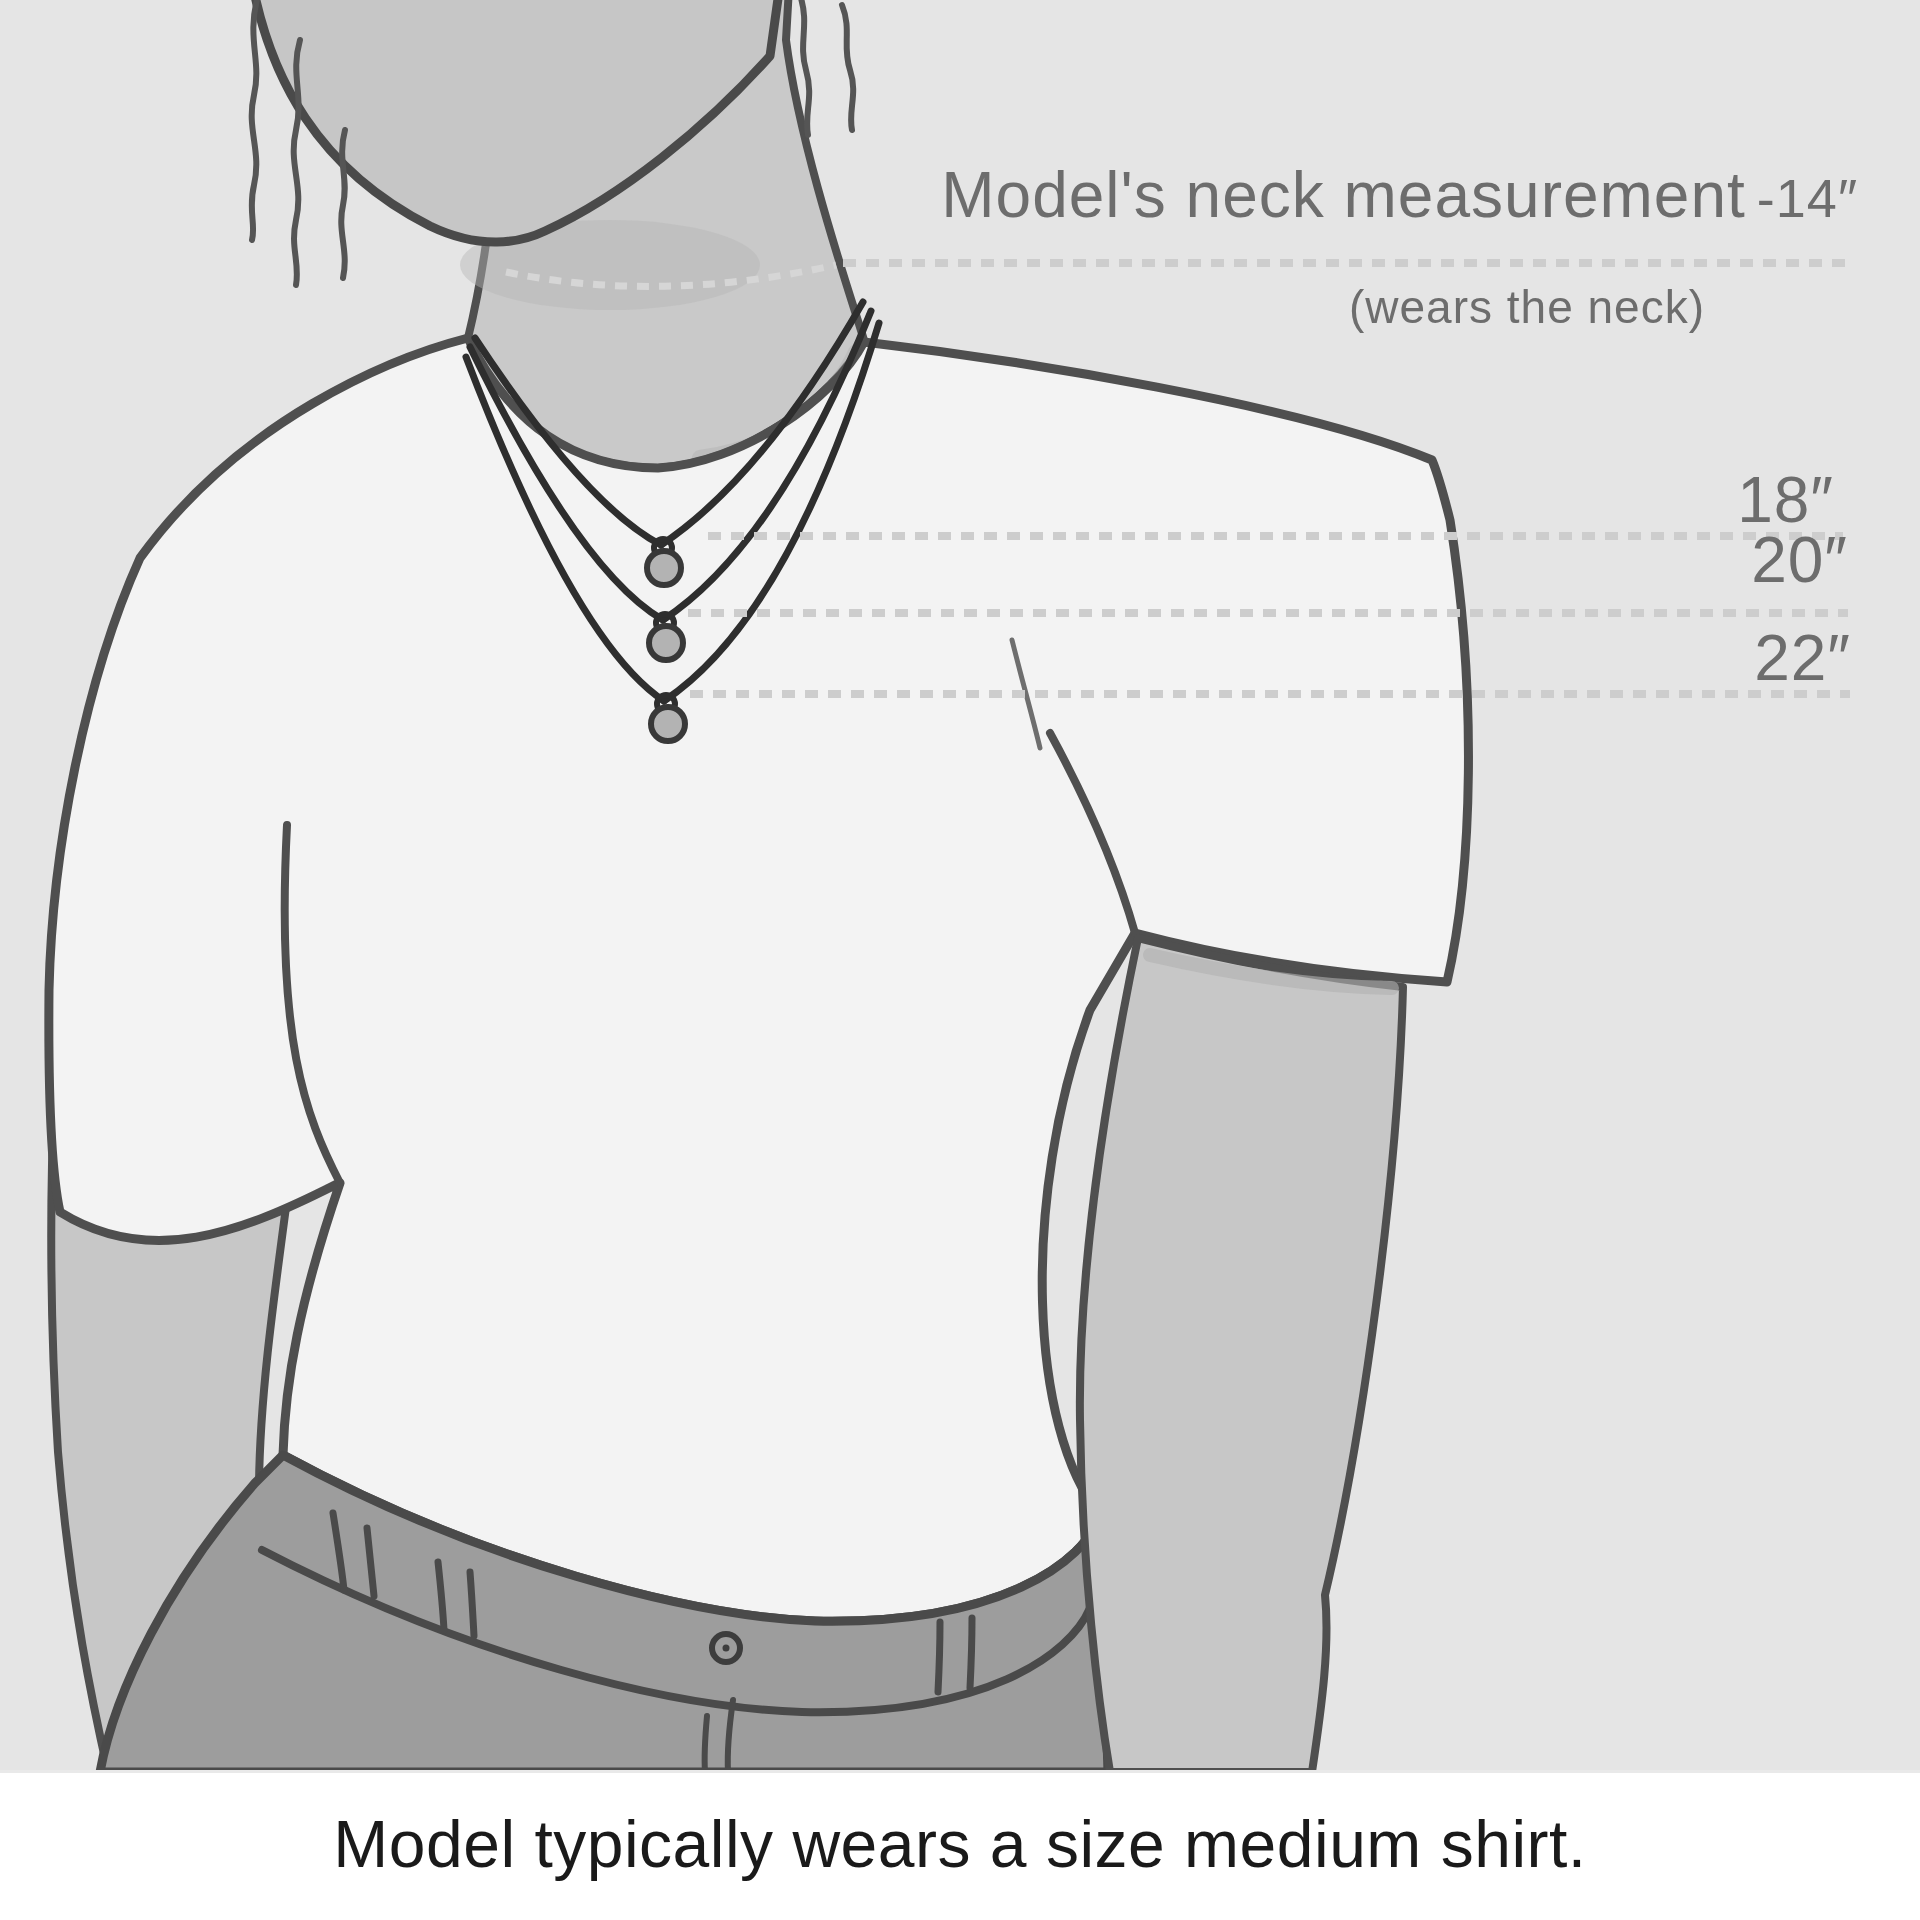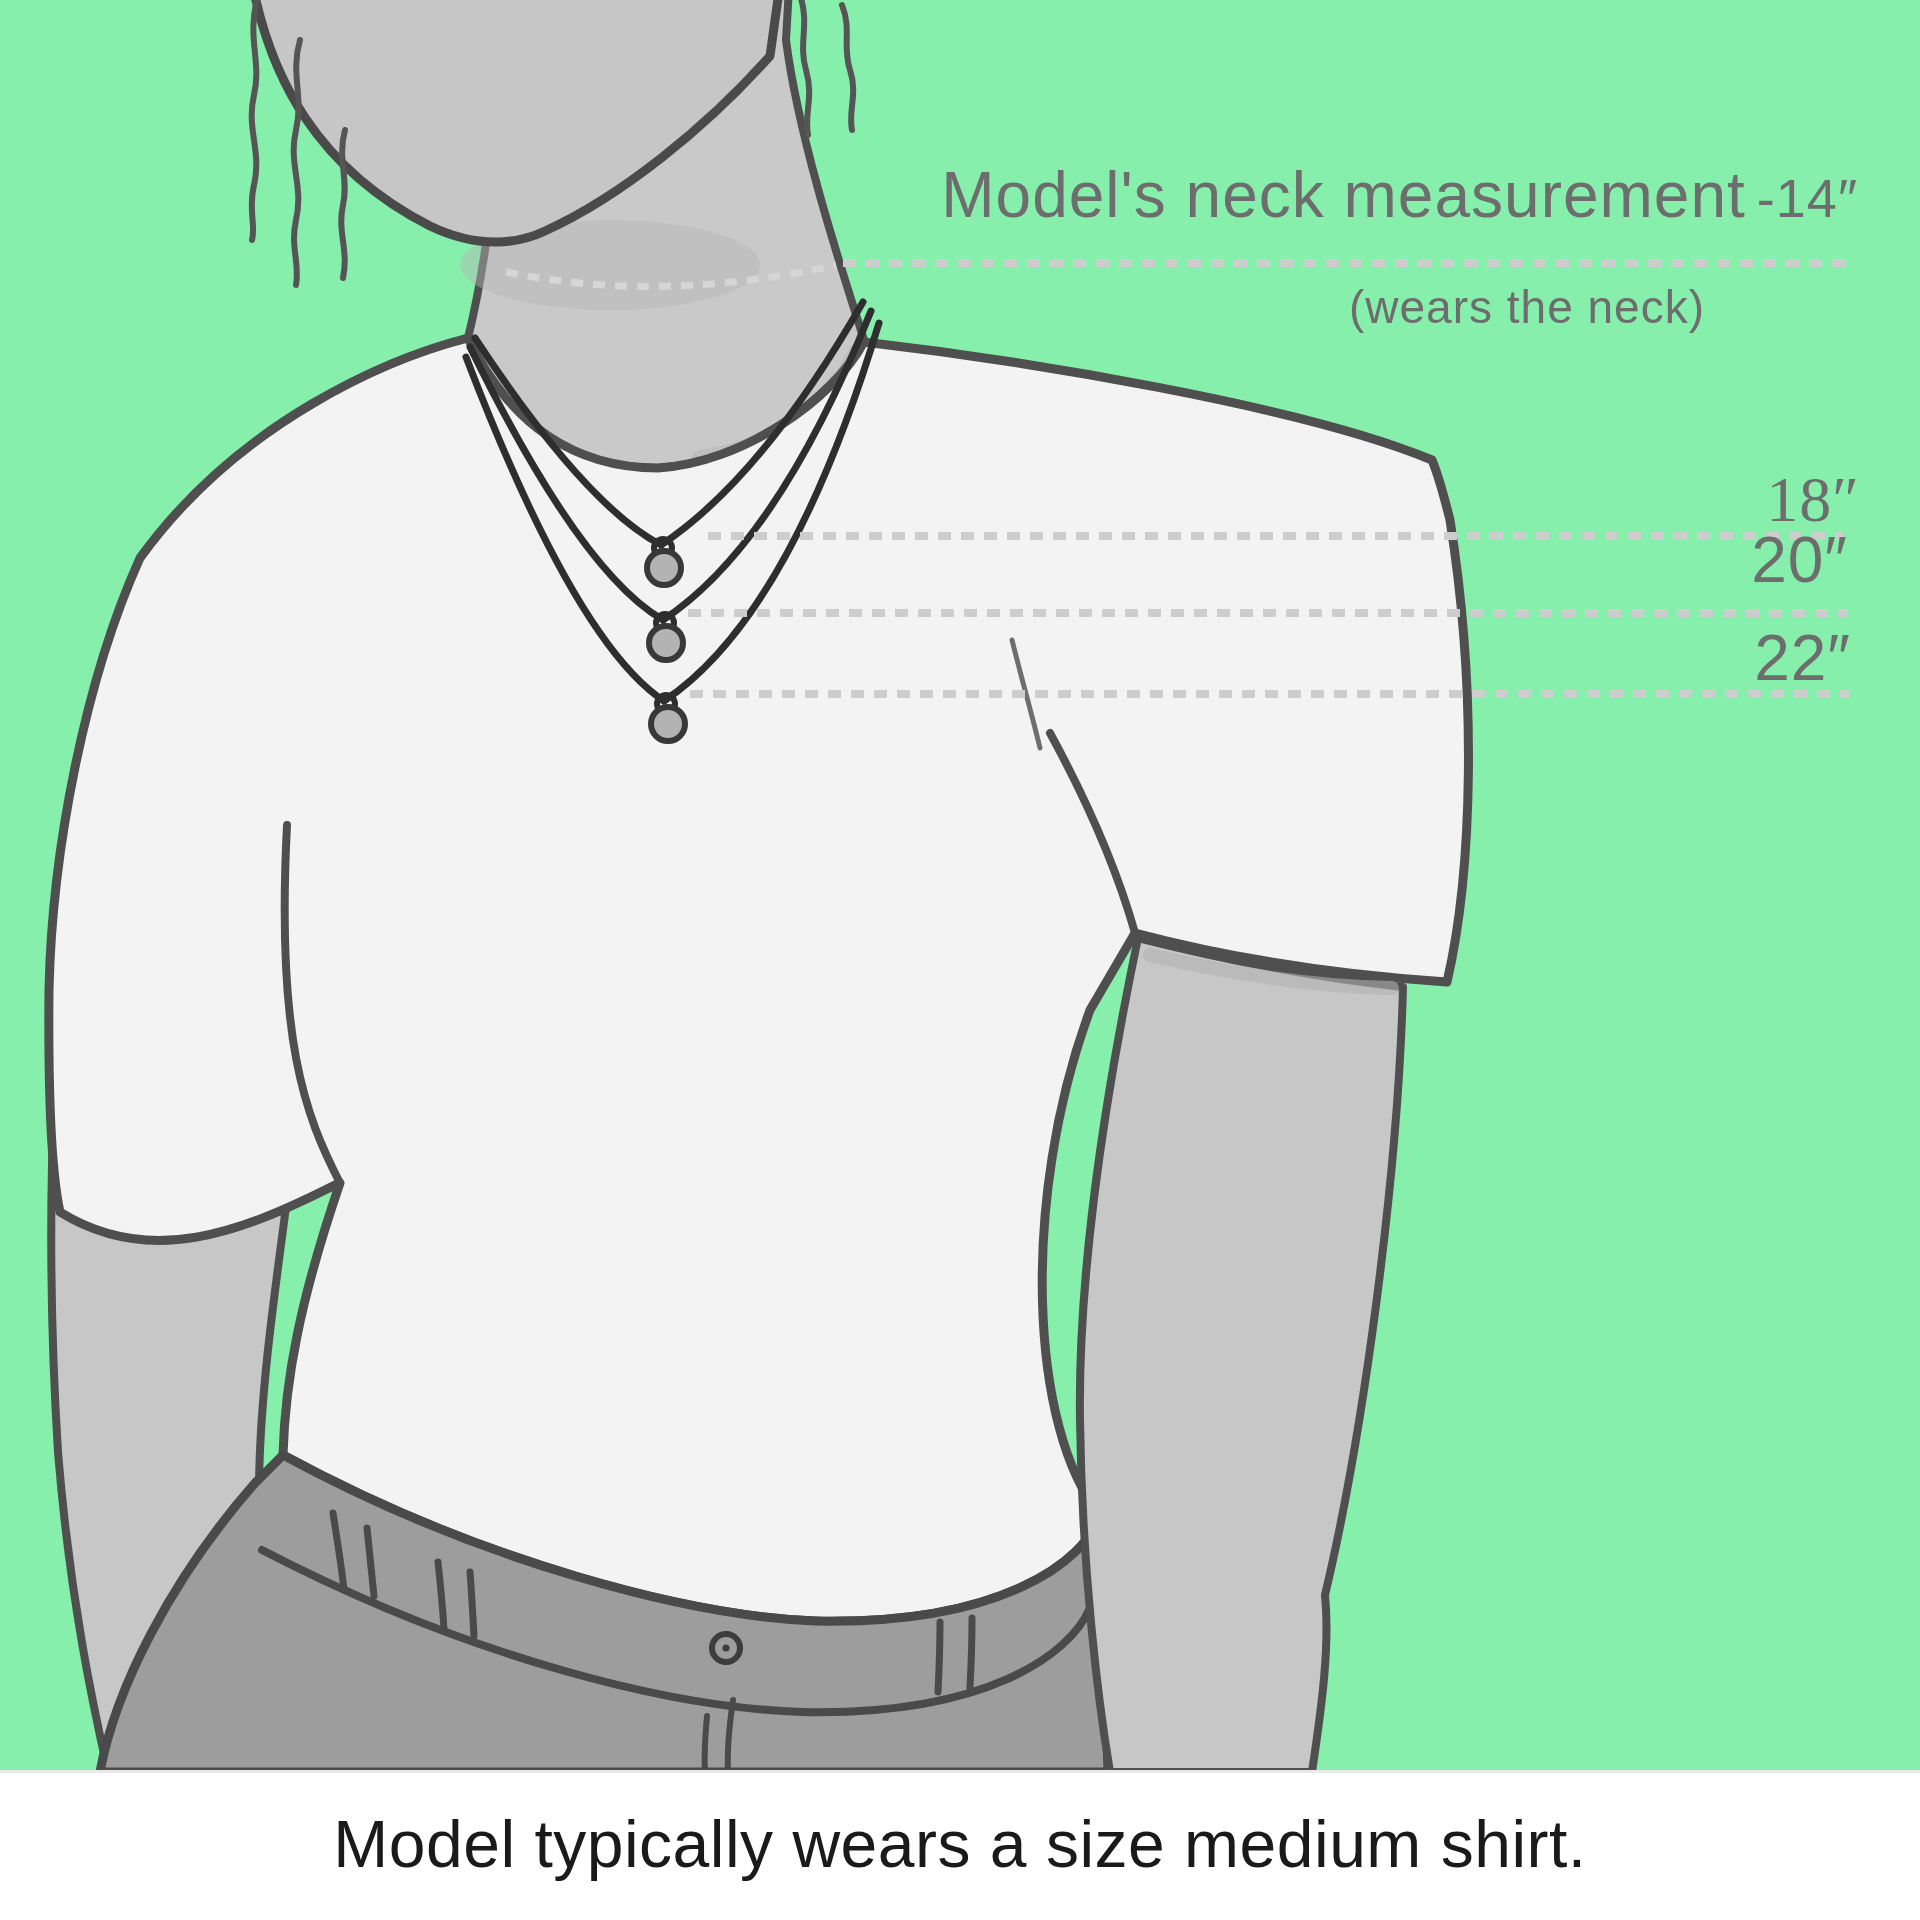--- a/index.html
+++ b/index.html
@@ -1,27 +1,27 @@
 <!DOCTYPE html>
 <html><head>
 <meta charset="utf-8">
 <style>
   html,body{margin:0;padding:0;background:#ffffff;}
-  .stage{position:relative;width:1920px;height:1920px;background:#86efac;overflow:hidden;
+  .stage{position:relative;width:1920px;height:1920px;background:#e5e5e5;overflow:hidden;
          font-family:"Liberation Sans",sans-serif;}
   .illustration{position:absolute;left:0;top:0;width:1920px;height:1920px;}
   .label{position:absolute;color:#6d6d6d;white-space:nowrap;}
   .neck-label{top:163px;right:62px;display:flex;align-items:baseline;justify-content:flex-end;
               letter-spacing:1px;}
   .neck-label .t-main{font-size:64px;line-height:1;font-weight:400;}
   .neck-label .t-big{font-size:54px;line-height:1;font-weight:400;margin-left:11px;}
   .neck-sub{top:284px;left:1527px;transform:translateX(-50%);font-size:46px;line-height:1;
             letter-spacing:1px;}
   .len{font-size:64px;line-height:1;letter-spacing:1px;text-align:right;}
-  .len-18{top:468px;right:60px;font-family:Liberation Serif, serif;}
+  .len-18{top:468px;right:86px;}
   .len-20{top:528px;right:72px;margin-left:20px;}
   .len-22{top:626px;right:69px;text-align:center;}
   .caption-band{position:absolute;left:0;top:1770px;width:1920px;height:150px;background:#ffffff;
                 border-top:3px solid #e9e9e9;}
   .caption{position:absolute;top:1808px;left:50%;transform:translateX(-50%);
            font-size:66px;line-height:1.1;color:#1a1a1a;white-space:nowrap;letter-spacing:0.5px;}
 </style>
 </head>
 <body>
 

